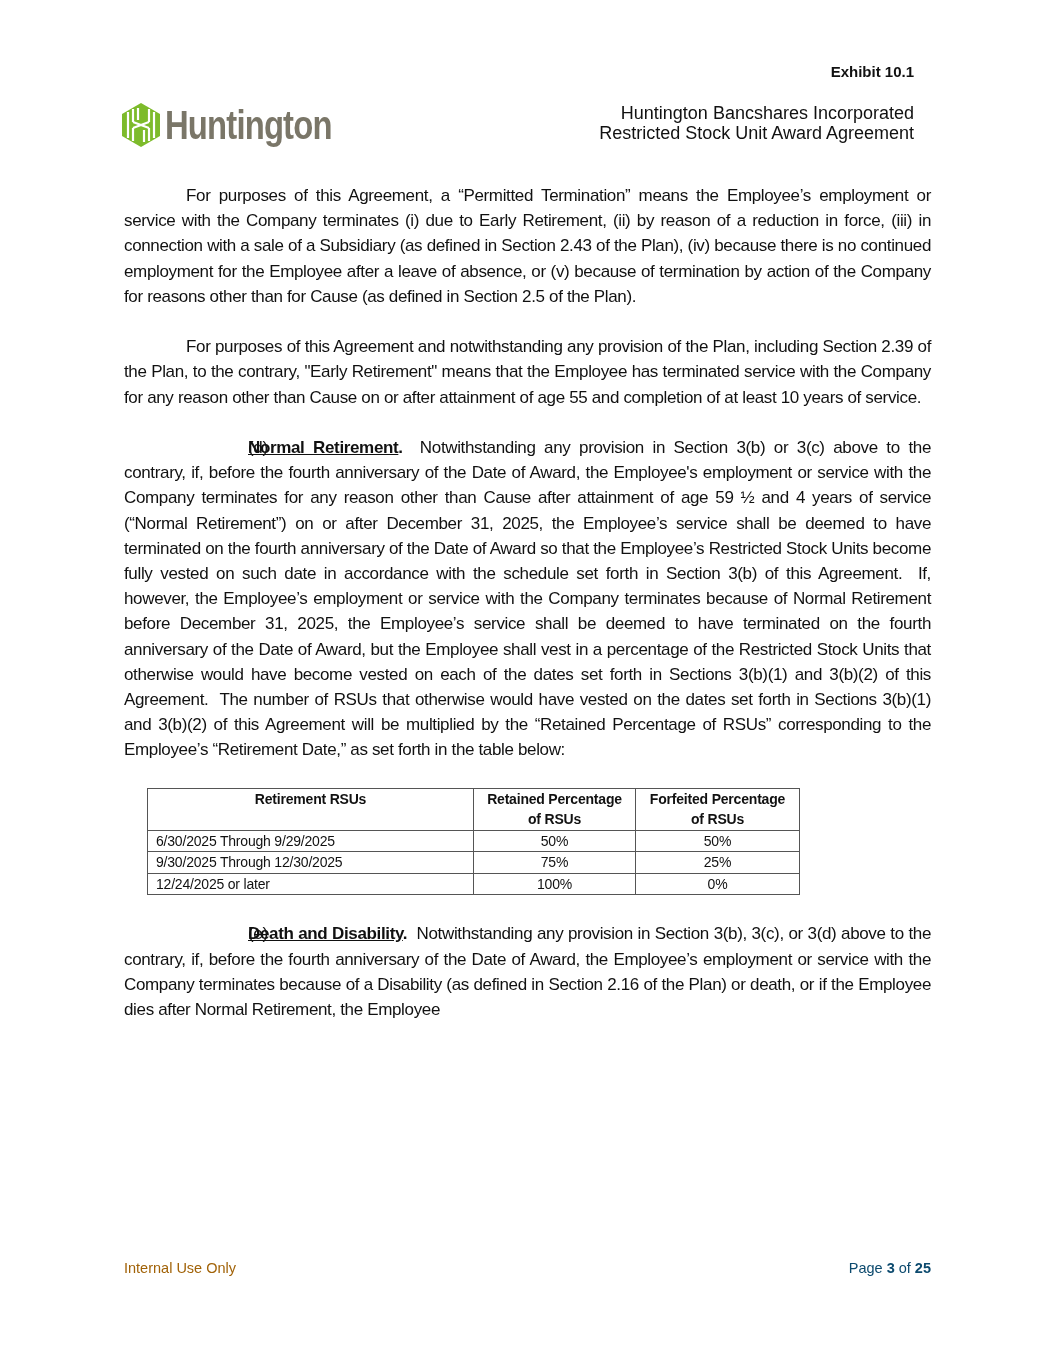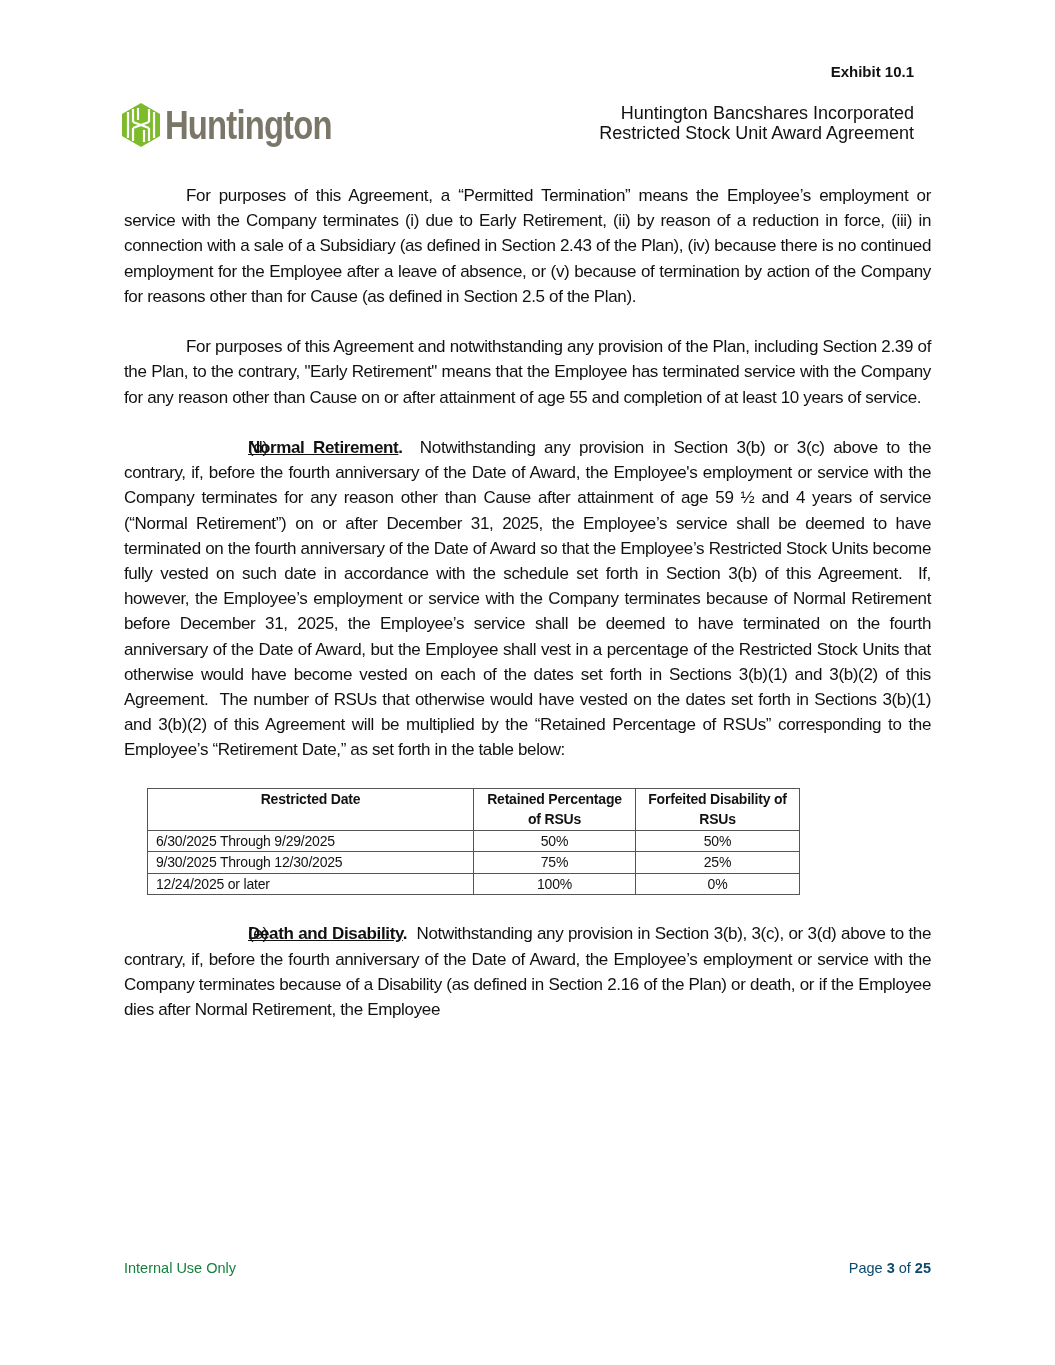--- a/index.html
+++ b/index.html
@@ -37,21 +37,21 @@
     font-family: "Liberation Sans", sans-serif; font-size: 14px; letter-spacing: -0.2px;
   }
   table.ret th, table.ret td {
     border: 1px solid #555; padding: 0 8px; line-height: 20.5px; font-weight: normal; color: #111;
   }
   table.ret th { font-weight: bold; text-align: center; vertical-align: top; }
   table.ret th.col0 { width: 309px; }
   table.ret th.col1 { width: 145px; }
   table.ret td.c { text-align: center; }
   .footer-left {
-    position: absolute; left: 124px; top: 1260px; font-size: 14.5px; color: #15803d;
+    position: absolute; left: 124px; top: 1260px; font-size: 14.5px; color: #a16207;
     font-family: "Liberation Sans", sans-serif;
   }
   .footer-right {
     position: absolute; right: 124px; top: 1260px; font-size: 14.5px; color: #0c4a6e;
     font-family: "Liberation Sans", sans-serif;
   }
   .footer-right b { font-weight: bold; }
 </style>
 </head>
 <body>
@@ -83,23 +83,23 @@
 </div>
 
 <div class="body">
   <p>For purposes of this Agreement, a “Permitted Termination” means the Employee’s employment or service with the Company terminates (i) due to Early Retirement, (ii) by reason of a reduction in force, (iii) in connection with a sale of a Subsidiary (as defined in Section 2.43 of the Plan), (iv) because there is no continued employment for the Employee after a leave of absence, or (v) because of termination by action of the Company for reasons other than for Cause (as defined in Section 2.5 of the Plan).</p>
   <p>For purposes of this Agreement and notwithstanding any provision of the Plan, including Section 2.39 of the Plan, to the contrary, "Early Retirement" means that the Employee has terminated service with the Company for any reason other than Cause on or after attainment of age 55 and completion of at least 10 years of service.</p>
   <p><span class="sec-label">(d)</span><span class="sec-heading">Normal Retirement</span><b>.</b><span style="white-space: pre-wrap;">  Notwithstanding any provision in Section 3(b) or 3(c) above to the contrary, if, before the fourth anniversary of the Date of Award, the Employee's employment or service with the Company terminates for any reason other than Cause after attainment of age 59 ½ and 4 years of service (“Normal Retirement”) on or after December 31, 2025, the Employee’s service shall be deemed to have terminated on the fourth anniversary of the Date of Award so that the Employee’s Restricted Stock Units become fully vested on such date in accordance with the schedule set forth in Section 3(b) of this Agreement.  If, however, the Employee’s employment or service with the Company terminates because of Normal Retirement before December 31, 2025, the Employee’s service shall be deemed to have terminated on the fourth anniversary of the Date of Award, but the Employee shall vest in a percentage of the Restricted Stock Units that otherwise would have become vested on each of the dates set forth in Sections 3(b)(1) and 3(b)(2) of this Agreement.  The number of RSUs that otherwise would have vested on the dates set forth in Sections 3(b)(1) and 3(b)(2) of this Agreement will be multiplied by the “Retained Percentage of RSUs” corresponding to the Employee’s “Retirement Date,” as set forth in the table below:</span></p>
 
   <table class="ret">
     <thead>
       <tr>
-        <th class="col0">Restricted Date</th>
+        <th class="col0">Retirement RSUs</th>
         <th class="col1">Retained Percentage of RSUs</th>
-        <th>Forfeited Disability of RSUs</th>
+        <th>Forfeited Percentage of RSUs</th>
       </tr>
     </thead>
     <tbody>
       <tr>
         <td>6/30/2025 Through 9/29/2025</td>
         <td class="c">50%</td>
         <td class="c">50%</td>
       </tr>
       <tr>
         <td>9/30/2025 Through 12/30/2025</td>

